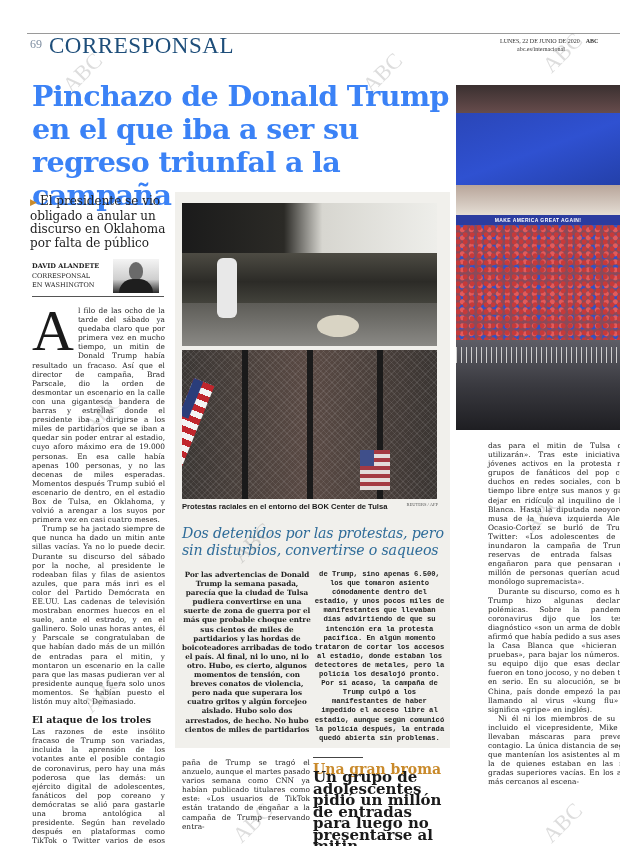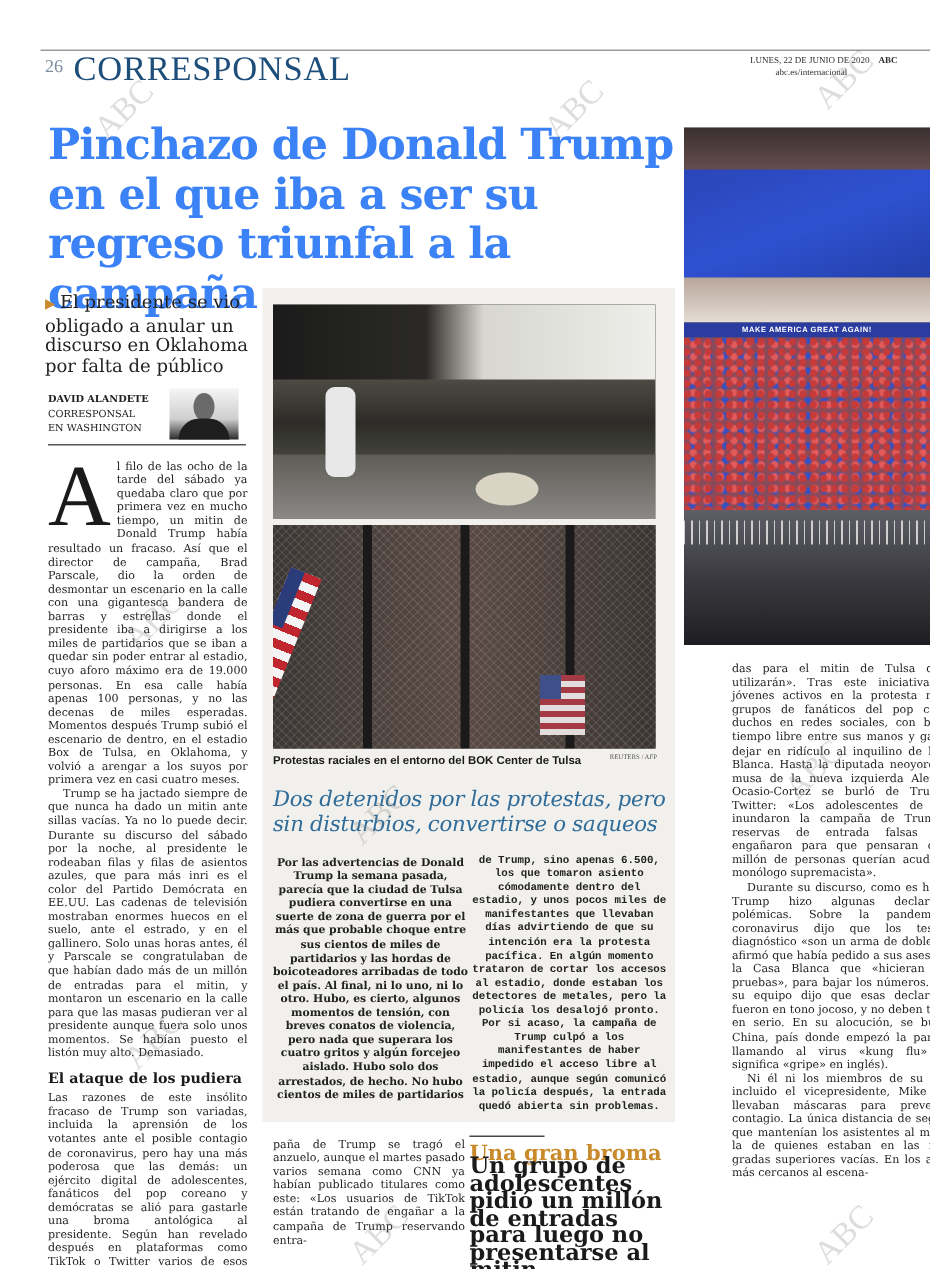--- a/index.html
+++ b/index.html
@@ -82,21 +82,21 @@
             background-color: #8a4a5a; }
   .photo-arena .press { position: absolute; left: 0; top: 255px; width: 164px; height: 90px; background: linear-gradient(180deg, #5e5e66 0%, #3a3a40 50%, #1e1e22 100%); }
   .photo-arena .rail { position: absolute; left: 0; top: 262px; width: 164px; height: 16px; background: repeating-linear-gradient(90deg, #cfcfcf 0 1px, transparent 1px 5px); }
 
   .watermark { position: absolute; font-family: "Liberation Serif", serif; font-size: 22px; color: rgba(120,120,120,0.25); transform: rotate(-45deg); pointer-events: none; }
 </style>
 </head>
 <body>
 
 <div class="topline"></div>
-<div class="pagenum">26</div>
+<div class="pagenum">69</div>
 <div class="section">CORRESPONSAL</div>
 <div class="dateline">
   <span class="d1"><span>LUNES, 22 DE JUNIO DE 2020</span><span class="brand">ABC</span></span>
   <span class="d2">abc.es/internacional</span>
 </div>
 
 <h1 class="headline">Pinchazo de Donald Trump en el que iba a ser su regreso triunfal a la campaña</h1>
 
 <div class="subhead">
   <span class="arrow">▶</span><span>El presidente se vio obligado a anular un discurso en Oklahoma por falta de público</span>
@@ -109,21 +109,21 @@
 </div>
 <div class="avatar">
   <div class="head"></div>
   <div class="body"></div>
 </div>
 <div class="byline-rule"></div>
 
 <div class="col col1">
   <p class="noindent"><span class="dropcap">A</span><span>l filo de las ocho de la tarde del sábado ya quedaba claro que por primera vez en mucho tiempo, un mitin de Donald Trump había resultado un fracaso. Así que el director de campaña, Brad Parscale, dio la orden de desmontar un escenario en la calle con una gigantesca bandera de barras y estrellas donde el presidente iba a dirigirse a los miles de partidarios que se iban a quedar sin poder entrar al estadio, cuyo aforo máximo era de 19.000 personas. En esa calle había apenas 100 personas, y no las decenas de miles esperadas. Momentos después Trump subió el escenario de dentro, en el estadio Box de Tulsa, en Oklahoma, y volvió a arengar a los suyos por primera vez en casi cuatro meses.</span></p>
   <p>Trump se ha jactado siempre de que nunca ha dado un mitin ante sillas vacías. Ya no lo puede decir. Durante su discurso del sábado por la noche, al presidente le rodeaban filas y filas de asientos azules, que para más inri es el color del Partido Demócrata en EE.UU. Las cadenas de televisión mostraban enormes huecos en el suelo, ante el estrado, y en el gallinero. Solo unas horas antes, él y Parscale se congratulaban de que habían dado más de un millón de entradas para el mitin, y montaron un escenario en la calle para que las masas pudieran ver al presidente aunque fuera solo unos momentos. Se habían puesto el listón muy alto. Demasiado.</p>
-  <div class="subtitle-troles">El ataque de los pudiera</div>
+  <div class="subtitle-troles">El ataque de los troles</div>
   <p class="noindent">Las razones de este insólito fracaso de Trump son variadas, incluida la aprensión de los votantes ante el posible contagio de coronavirus, pero hay una más poderosa que las demás: un ejército digital de adolescentes, fanáticos del pop coreano y demócratas se alió para gastarle una broma antológica al presidente. Según han revelado después en plataformas como TikTok o Twitter varios de esos troles (como se les conoce en jerga de internet), estuvieron solicitando y recibiendo miles de entradas que no pensaban utilizar, para humillar al presidente. La cam-</p>
 </div>
 
 <div class="sidebar"></div>
 
 <div class="photo1">
   <div class="building"></div>
   <div class="street"></div>
   <div class="man"></div>
   <div class="dog"></div>

